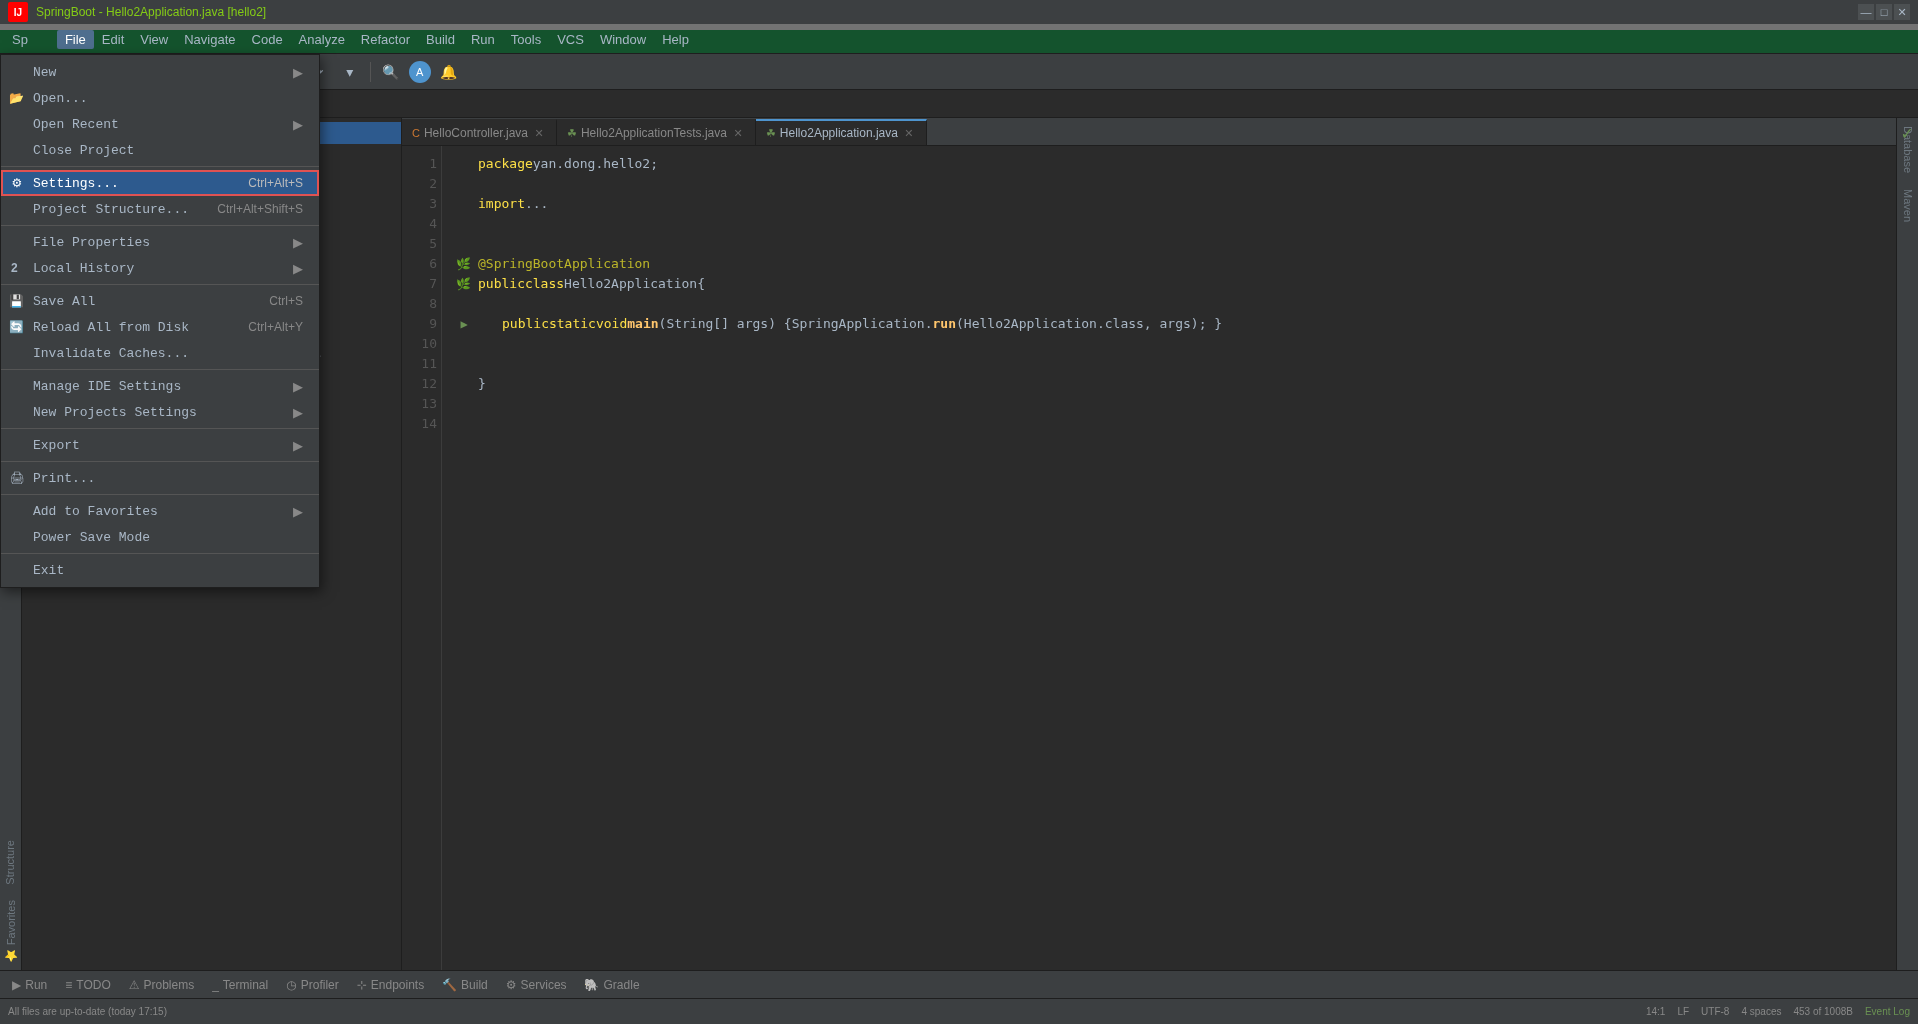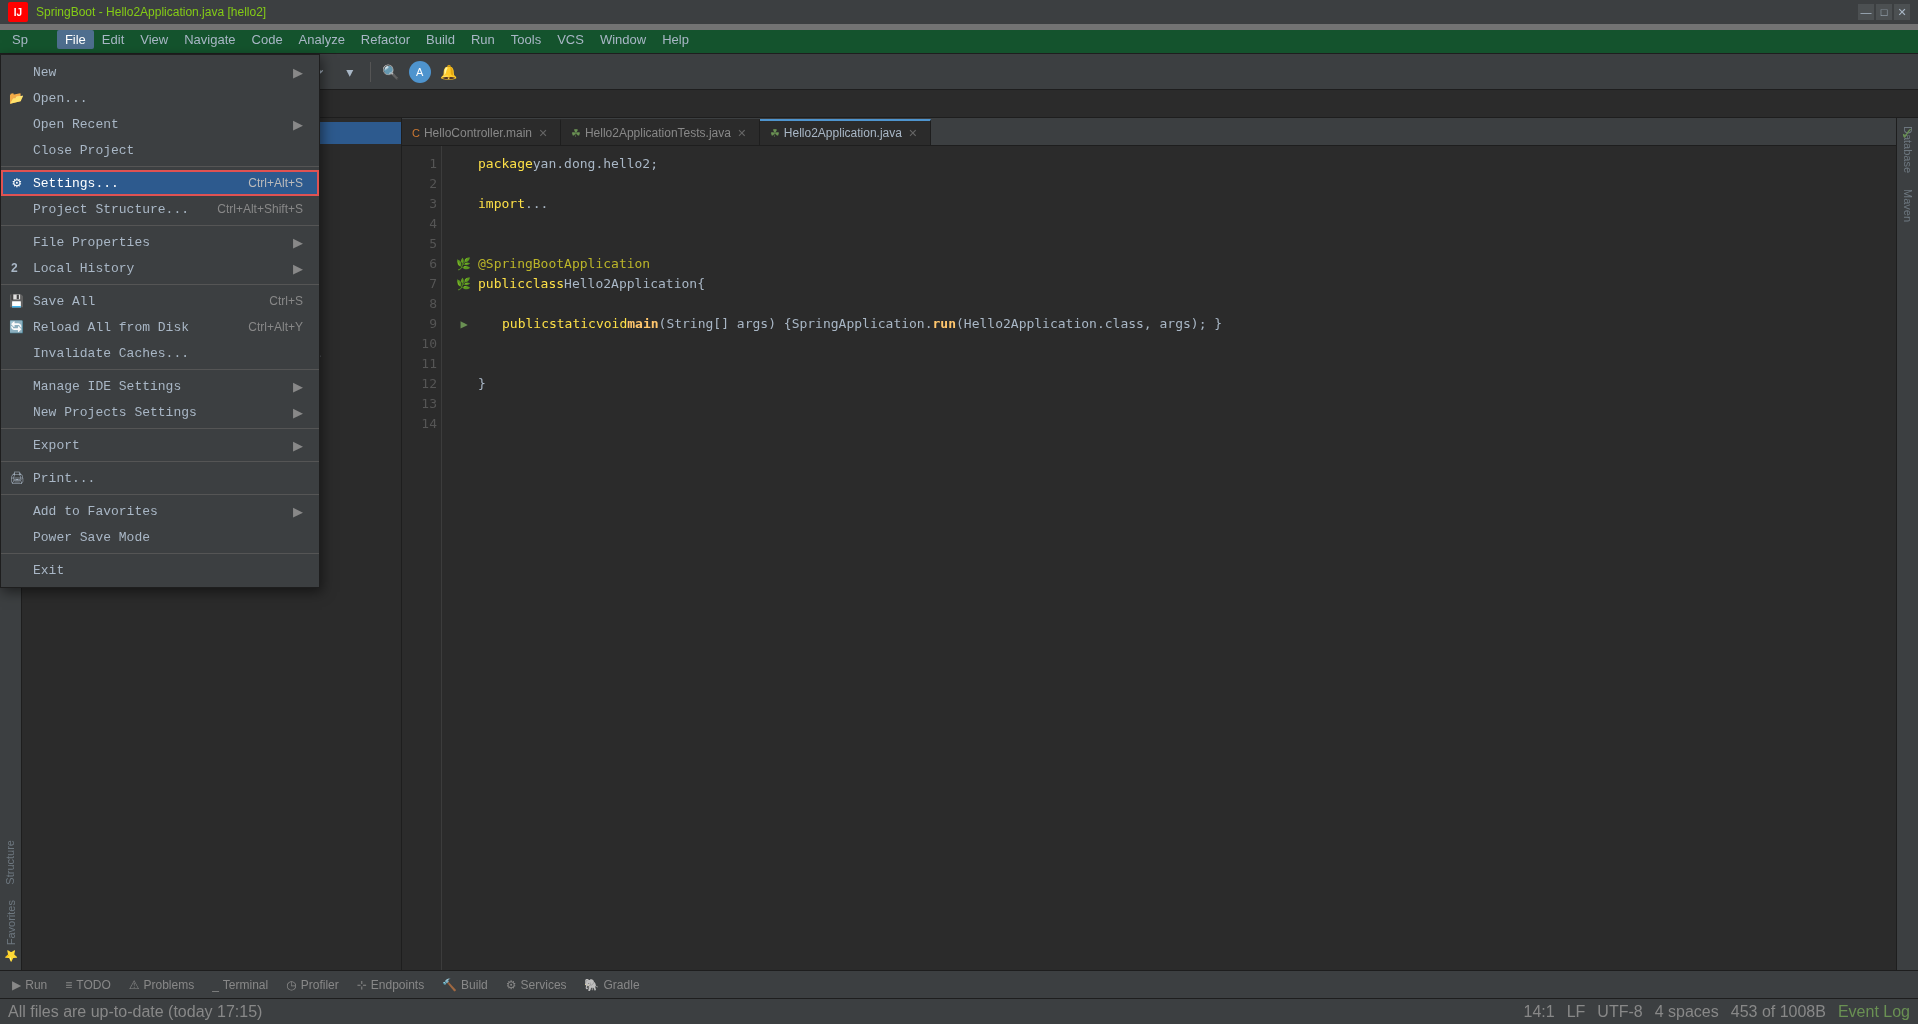--- a/index.html
+++ b/index.html
@@ -301,21 +301,21 @@
     }
 
     
     .status-bar {
       background: #3c3f41;
       height: 26px;
       display: flex;
       align-items: center;
       justify-content: space-between;
       padding: 0 8px;
-      font-size: 16px;
+      font-size: 10px;
       color: #888;
       border-top: 1px solid #1e1e1e;
     }
     .status-left { display: flex; align-items: center; gap: 8px; }
     .status-right { display: flex; align-items: center; gap: 12px; }
     .status-event-log { color: #6a9153; }
 
     
     .vsidebar {
       width: 22px;
@@ -653,21 +653,21 @@
       </div>
 
     </div>
   </div>
 
   <div class="editor-area">
 
     <div class="editor-tabs">
       <div class="editor-tab">
         <span style="color:#cc7832; font-size:11px;">C</span>
-        <span>HelloController.main</span>
+        <span>HelloController.java</span>
         <span class="tab-close">✕</span>
       </div>
       <div class="editor-tab">
         <span style="color:#6a9153; font-size:11px;">☘</span>
         <span>Hello2ApplicationTests.java</span>
         <span class="tab-close">✕</span>
       </div>
       <div class="editor-tab active">
         <span style="color:#6a9153; font-size:11px;">☘</span>
         <span>Hello2Application.java</span>

